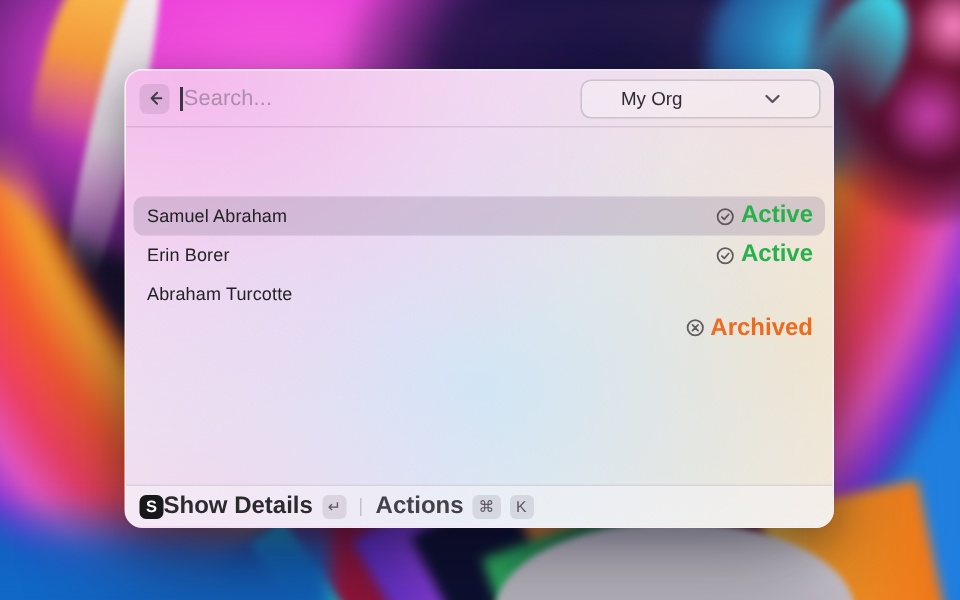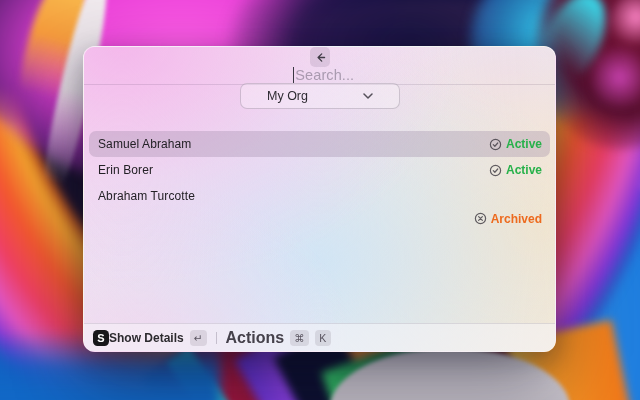--- a/index.html
+++ b/index.html
@@ -67,47 +67,47 @@
     box-shadow:0 30px 70px rgba(10,10,30,0.45),0 8px 24px rgba(10,10,30,0.28);
     border:0.5px solid rgba(255,255,255,0.5);box-sizing:border-box;
     background:
       radial-gradient(ellipse 340px 240px at 8% 0%,rgba(244,180,235,0.9) 0%,rgba(244,195,238,0.45) 55%,rgba(244,195,238,0) 100%),
       radial-gradient(ellipse 300px 220px at 12% 95%,rgba(246,205,235,0.55) 0%,rgba(246,205,235,0) 70%),
       radial-gradient(ellipse 420px 300px at 50% 70%,rgba(198,226,248,0.7) 0%,rgba(205,228,246,0) 70%),
       radial-gradient(ellipse 380px 320px at 96% 60%,rgba(248,228,198,0.9) 0%,rgba(248,230,205,0) 72%),
       radial-gradient(ellipse 300px 200px at 90% 8%,rgba(236,216,240,0.7) 0%,rgba(236,216,240,0) 70%),
       linear-gradient(135deg,#f4e3f2 0%,#efe9f3 40%,#eaeef5 62%,#f2ece3 100%);}
   .header{position:absolute;left:0;top:0;right:0;height:38px;display:flex;align-items:center;
-    padding:0 8px 0 9px;box-sizing:border-box;border-bottom:1px solid rgba(60,50,80,0.13);flex-direction:column;}
+    padding:0 8px 0 9px;box-sizing:border-box;border-bottom:1px solid rgba(60,50,80,0.13);}
   .back-btn{width:20px;height:20px;border:none;border-radius:5px;background:rgba(110,95,125,0.16);
     display:flex;align-items:center;justify-content:center;padding:0;cursor:default;flex:0 0 auto;}
   .search{flex:1;display:flex;align-items:center;margin-left:7px;min-width:0;}
   .caret{width:1.5px;height:16px;background:#3a3742;margin-right:1px;flex:0 0 auto;}
   .placeholder{font-size:14.5px;color:rgba(75,68,85,0.42);letter-spacing:0.1px;}
   .dropdown{flex:0 0 auto;width:160px;height:26px;border-radius:7px;box-sizing:border-box;
     border:1px solid rgba(90,80,100,0.25);background:rgba(255,255,255,0.28);
     display:flex;align-items:center;padding:0 26px;justify-content:space-between;}
   .dropdown-label{font-size:12.5px;color:#2e2b32;}
   .list{position:absolute;left:5px;right:5px;top:84px;}
   .row{height:26px;border-radius:7px;display:flex;align-items:center;
     padding:0 8px 0 9px;box-sizing:border-box;}
   .row.selected{background:rgba(148,130,158,0.30);}
   .row-name{flex:1;font-size:12px;font-weight:500;color:#232126;letter-spacing:0.1px;}
-  .status{display:flex;align-items:center;gap:4px;font-size:12px;font-weight:700;}
+  .status{display:flex;align-items:center;gap:4px;font-size:16px;font-weight:700;}
   .status svg{display:block;opacity:0.8;}
   .status.active{color:#27b14a;}
   .status.archived{color:#ed6a1e;margin-top:45px;}
   .footer{position:absolute;left:0;right:0;bottom:0;height:28px;display:flex;align-items:center;
     padding:0 9px;box-sizing:border-box;border-top:1px solid rgba(60,50,80,0.13);
     background:rgba(248,245,250,0.5);}
   .app-badge{width:16px;height:16px;border-radius:4.5px;background:#18171a;color:#fff;
     font-size:11px;font-weight:700;display:flex;align-items:center;justify-content:center;flex:0 0 auto;}
   .app-label{font-size:11.5px;color:#6e6876;margin-left:8px;flex:1;}
   .foot-right{display:flex;align-items:center;gap:6px;}
-  .foot-primary{font-size:12px;font-weight:600;color:#2c2a2e;}
+  .foot-primary{font-size:16px;font-weight:600;color:#2c2a2e;}
   .foot-secondary{font-size:16px;font-weight:700;color:#45414b;}
   .keycap{min-width:16px;height:16px;padding:0 4px;border-radius:4px;background:rgba(120,110,130,0.18);
     color:#5a5560;font-size:10.5px;display:flex;align-items:center;justify-content:center;box-sizing:border-box;}
   .foot-sep{width:1px;height:12px;background:rgba(90,80,100,0.28);margin:0 3px;}
 </style>
 </head>
 <body>
 
 <div class="screen">
 

